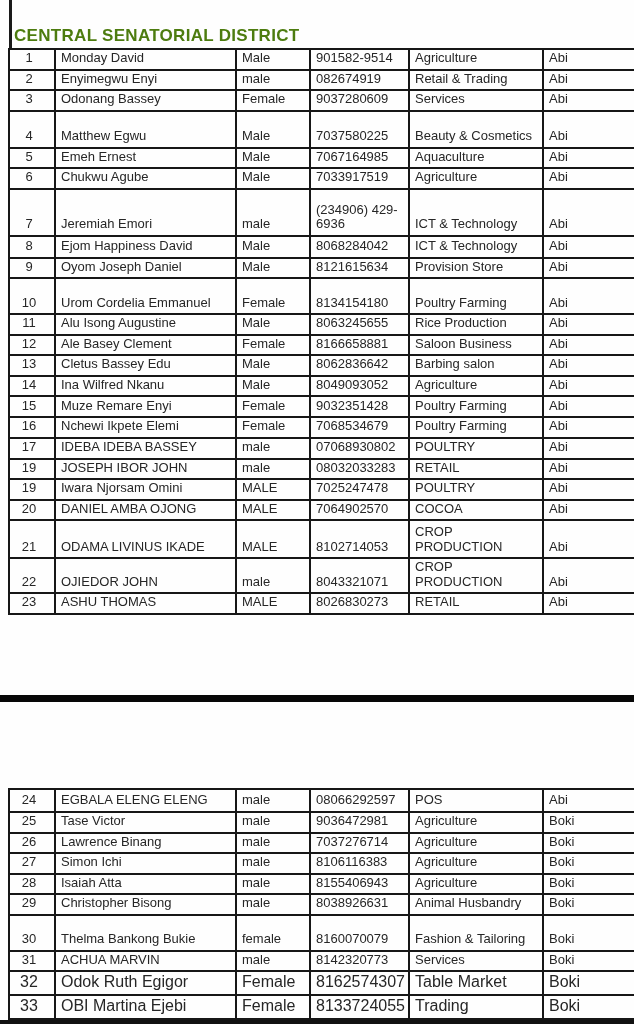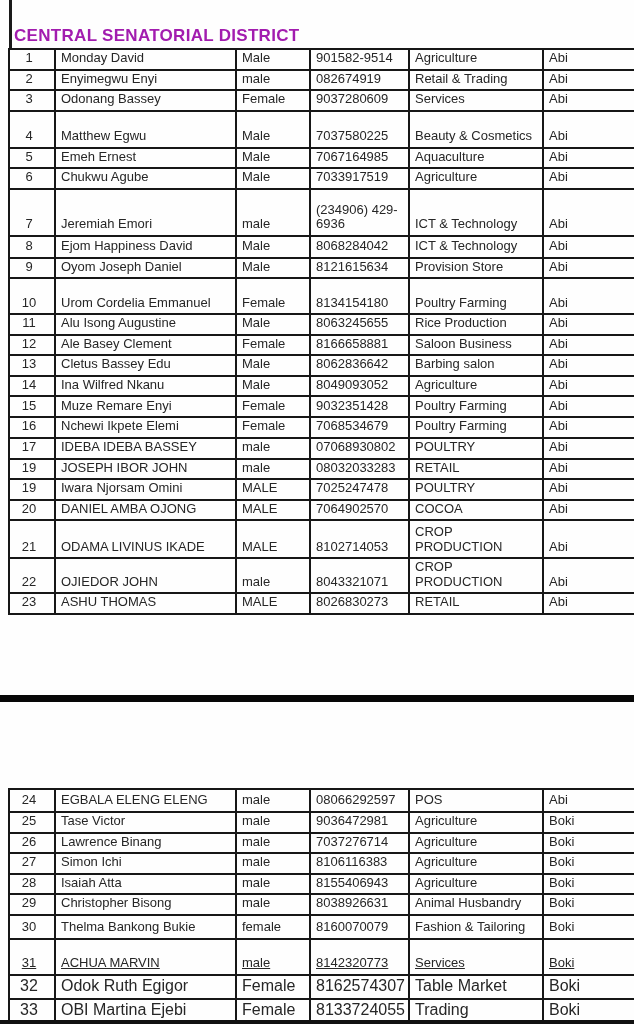--- a/index.html
+++ b/index.html
@@ -71,21 +71,21 @@
     background: #111111;
   }
 </style>
 </head>
 <body>
 
 <div class="page">
 
   <div class="left-edge-line"></div>
 
-  <div class="page-title" style="color: #a21caf;">CENTRAL SENATORIAL DISTRICT</div>
+  <div class="page-title" style="color: #4d7c0f;">CENTRAL SENATORIAL DISTRICT</div>
 
   <table class="roster" id="table1">
     <colgroup>
       <col style="width:46px">
       <col style="width:181px">
       <col style="width:74px">
       <col style="width:99px">
       <col style="width:134px">
       <col style="width:92px">
     </colgroup>
@@ -330,29 +330,29 @@
           <td class="col-lga">Boki</td>
         </tr>
         <tr style="height: 20px;">
           <td class="col-sn">29</td>
           <td class="col-name">Christopher Bisong</td>
           <td class="col-gender">male</td>
           <td class="col-phone">8038926631</td>
           <td class="col-business">Animal Husbandry</td>
           <td class="col-lga">Boki</td>
         </tr>
-        <tr style="height: 24px; padding-left: 11px;">
+        <tr style="height: 36px; padding-left: 11px;">
           <td class="col-sn">30</td>
           <td class="col-name">Thelma Bankong Bukie</td>
           <td class="col-gender">female</td>
           <td class="col-phone">8160070079</td>
           <td class="col-business">Fashion &amp; Tailoring</td>
           <td class="col-lga">Boki</td>
         </tr>
-        <tr style="height: 36px; text-decoration: underline;">
+        <tr style="height: 20px;">
           <td class="col-sn">31</td>
           <td class="col-name">ACHUA MARVIN</td>
           <td class="col-gender">male</td>
           <td class="col-phone">8142320773</td>
           <td class="col-business">Services</td>
           <td class="col-lga">Boki</td>
         </tr>
         <tr style="height: 20px;">
           <td class="col-sn">32</td>
           <td class="col-name">Odok Ruth Egigor</td>

